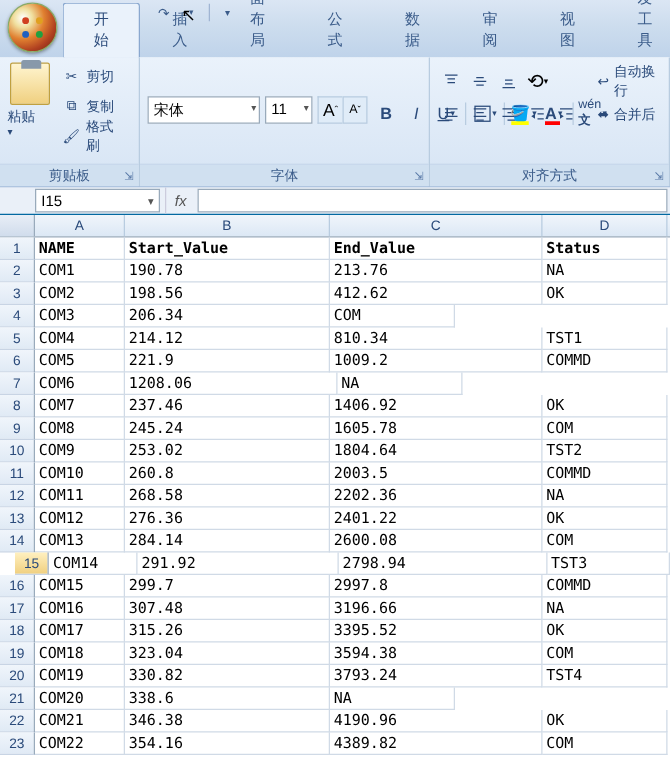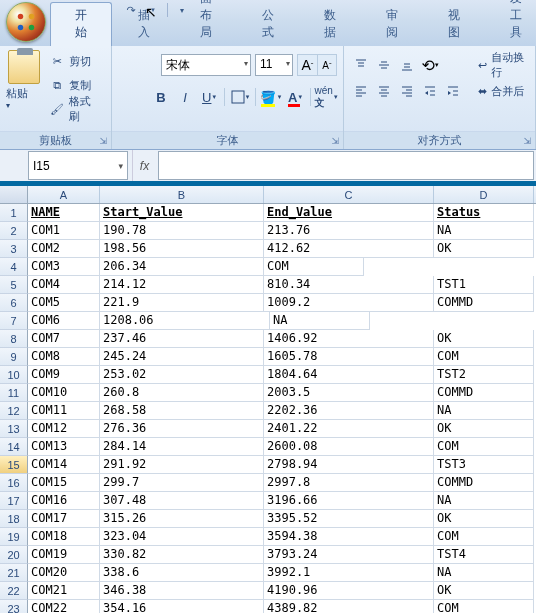--- a/index.html
+++ b/index.html
@@ -51,40 +51,40 @@
 
 
 .align-col { display:flex; flex-direction:column; gap:4px; }
 .align-row { display:flex; gap:1px; }
 .abtn { width:22px; height:22px; display:flex; align-items:center; justify-content:center; cursor:pointer; border:1px solid transparent; }
 .abtn svg { width:14px; height:14px; }
 .wrap-col { display:flex; flex-direction:column; gap:4px; margin-left:6px; }
 .wbtn { display:flex; align-items:center; gap:4px; font-size:11px; color:#2a4a7a; height:22px; padding:0 4px; cursor:pointer; }
 
 
-.fxrow { height:36px; display:flex; border-bottom:5px solid #0369a1; background:#eaf0f8; }
+.fxrow { height:22px; display:flex; border-bottom:1px solid #0369a1; background:#eaf0f8; }
 .namebox { width:100px; background:#fff; border:1px solid #9ab; margin:1px 4px 1px 28px; font-size:12px; padding:1px 4px; display:flex; align-items:center; position:relative; }
 .namebox .dd { position:absolute; right:4px; font-size:9px; color:#555; }
 .fxlabel { width:24px; display:flex; align-items:center; justify-content:center; font-style:italic; font-size:12px; color:#555; border-left:1px solid #ccd; }
 .fxinput { flex:1; background:#fff; border:1px solid #9ab; margin:1px 2px; }
 
 
 .colhdrs { height:18px; display:flex; background:linear-gradient(#f0f5fb,#dce8f5); border-bottom:1px solid #9ab; font-size:11px; }
 .corner { width:28px; border-right:1px solid #9ab; background:linear-gradient(#e8eef6,#d0dcec); }
 .colhdr { border-right:1px solid #b8cce0; display:flex; align-items:center; justify-content:center; color:#2a4a7a; }
 .colA { width:72px; } .colB { width:164px; } .colC { width:170px; } .colD { width:100px; }
 
 
 .gridbody { }
 .row { height:18px; display:flex; font-size:12px; }
 .rowhdr { width:28px; border-right:1px solid #9ab; border-bottom:1px solid #c8d4e4; background:linear-gradient(#f0f5fb,#e0eaf5); display:flex; align-items:center; justify-content:center; font-size:11px; color:#2a4a7a; }
-.rowhdr.sel { background:linear-gradient(#fff0c0,#f0d080); }
+.rowhdr.sel { background:linear-gradient(#fff0c0,#f0d080);margin-left:12px; }
 .cell { border-right:1px solid #d0dae6; border-bottom:1px solid #d0dae6; padding:1px 3px; overflow:hidden; white-space:nowrap; font-family: "SimSun", monospace; }
 .cell.num { }
-.hdrcell { font-weight:bold;text-decoration:underline; }
+.hdrcell { font-weight:bold; }
 .cursor-arrow { position:absolute; top:4px; left:145px; z-index:20; font-size:14px; color:#000; }
 </style>
 </head>
 <body>
 
 <span class="cursor-arrow">↖</span>
 
 <div class="office-btn">
   <svg viewBox="0 0 24 24">
       <circle cx="6" cy="6" r="3" fill="#d04020"></circle>
@@ -142,21 +142,21 @@
           </div>
       </div>
     </div>
     <div class="group-label">
         <span>剪贴板</span>
         <span class="launcher">⇲</span>
       </div>
   </div>
 
   <div class="group" style="width:232px">
-    <div class="group-body" style="flex-direction:column; align-items:flex-end; padding-top:8px">
+    <div class="group-body" style="align-items:center; padding-top:8px">
       <div class="font-row1">
         <div class="font-name"><span>宋体</span><span class="dd">▾</span></div>
         <div class="font-size"><span>11</span><span class="dd">▾</span></div>
         <div class="sizers">
           <div class="szbtn">
               <span style="font-size:14px">A</span>
               <span style="font-size:8px">ˆ</span>
             </div>
           <div class="szbtn">
               <span style="font-size:10px">A</span>
@@ -445,21 +445,20 @@
       <div class="rowhdr">20</div>
       <div class="cell colA">COM19</div>
       <div class="cell colB num">330.82</div>
       <div class="cell colC num">3793.24</div>
       <div class="cell colD">TST4</div>
     </div>
     <div class="row">
       <div class="rowhdr">21</div>
       <div class="cell colA">COM20</div>
       <div class="cell colB num">338.6</div>
-      <div class="cell colC num">3992.1</div>
       <div class="cell colD">NA</div>
     </div>
     <div class="row">
       <div class="rowhdr">22</div>
       <div class="cell colA">COM21</div>
       <div class="cell colB num">346.38</div>
       <div class="cell colC num">4190.96</div>
       <div class="cell colD">OK</div>
     </div>
     <div class="row">

